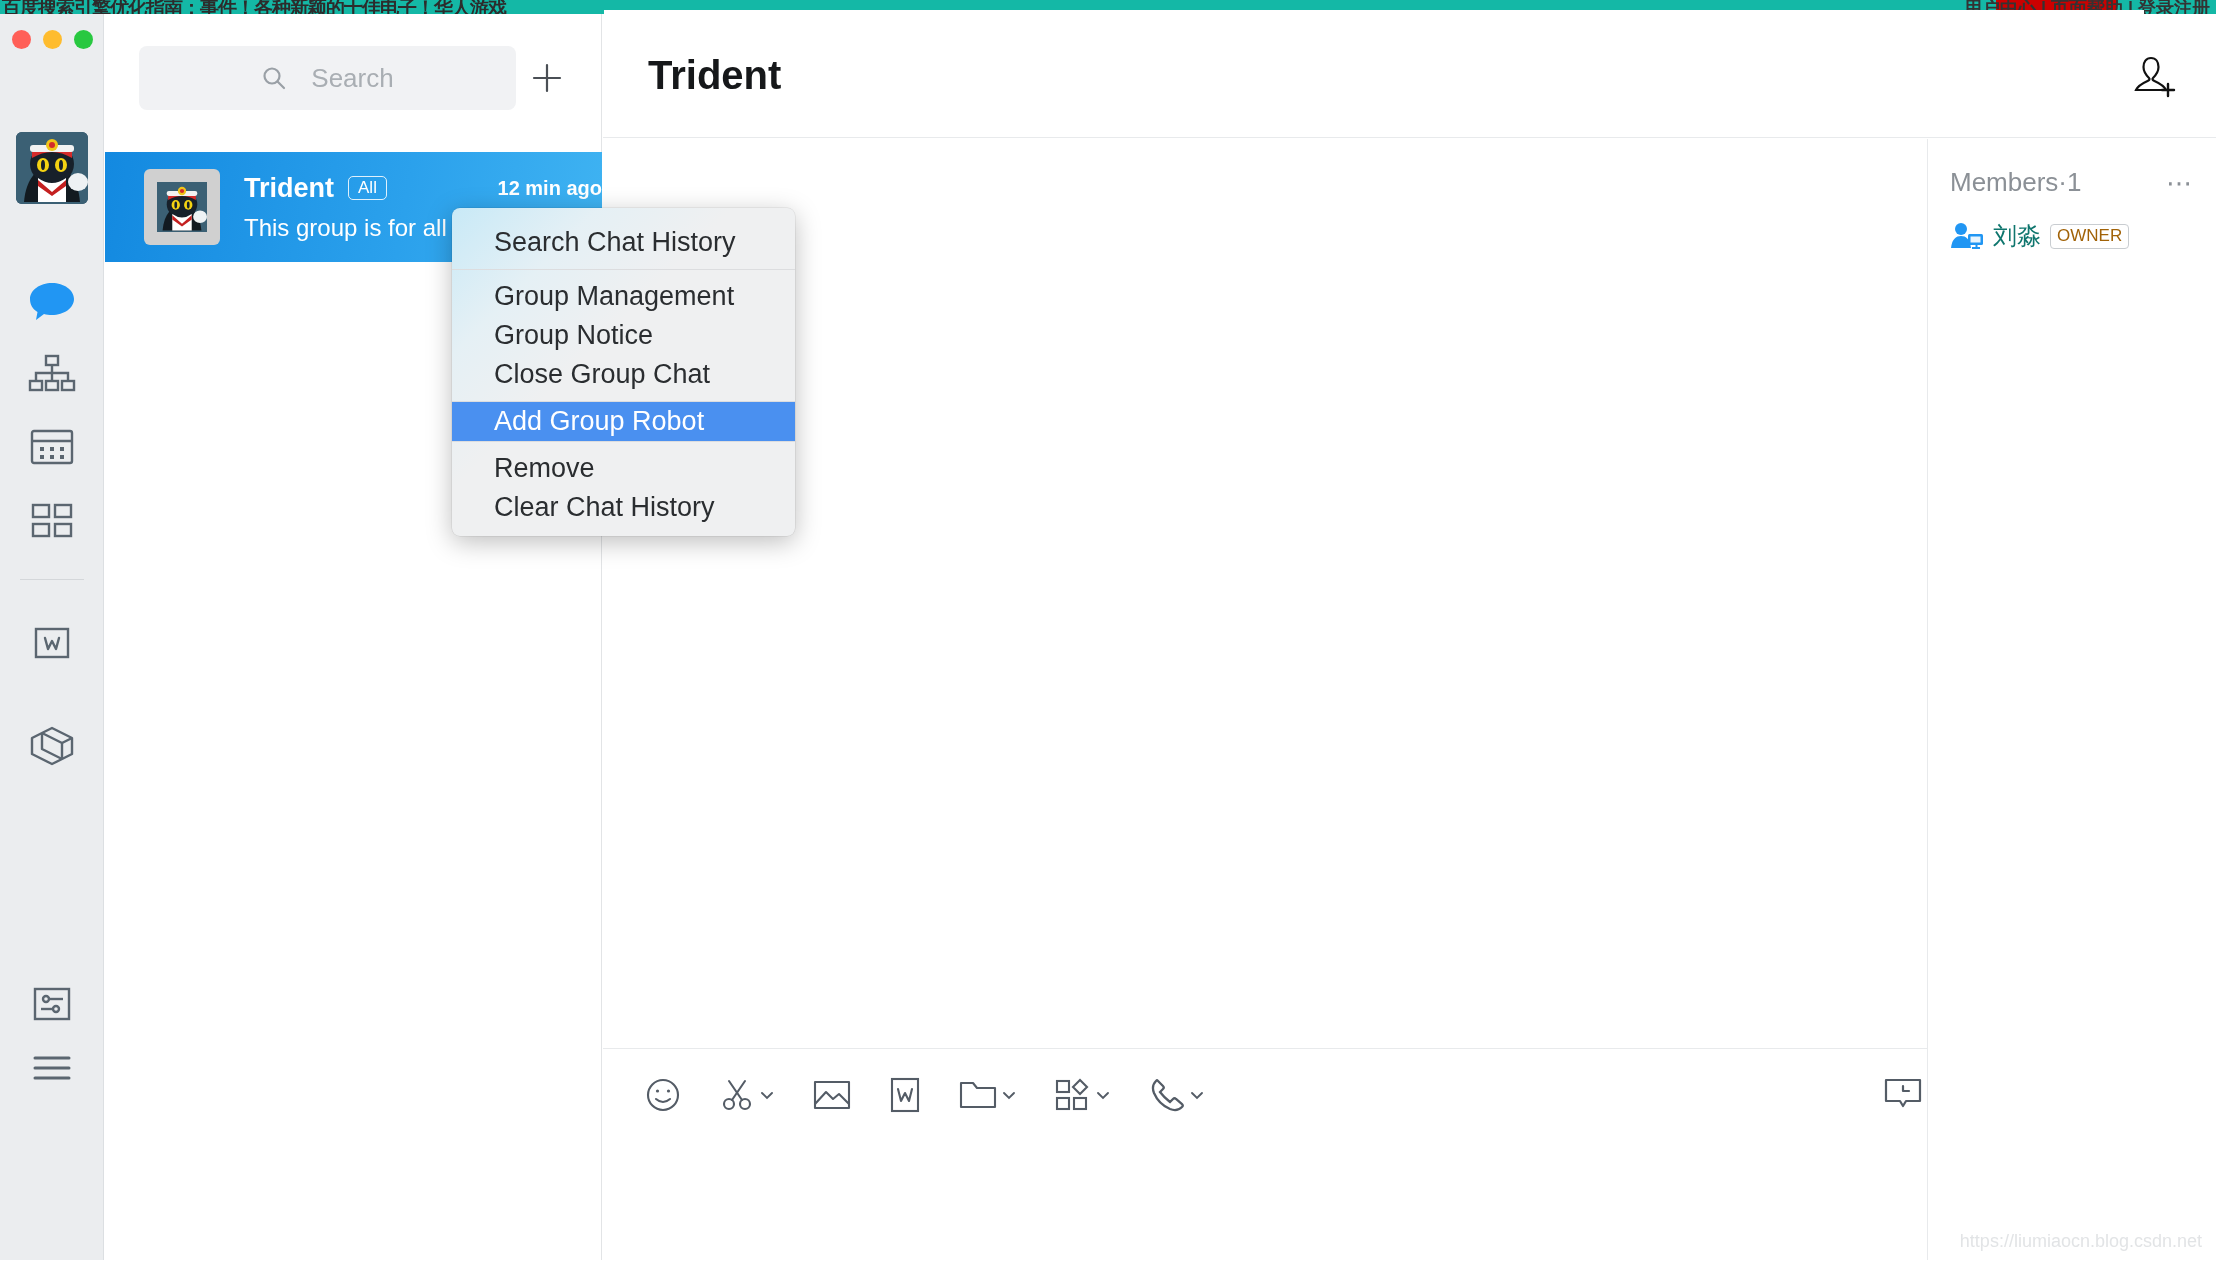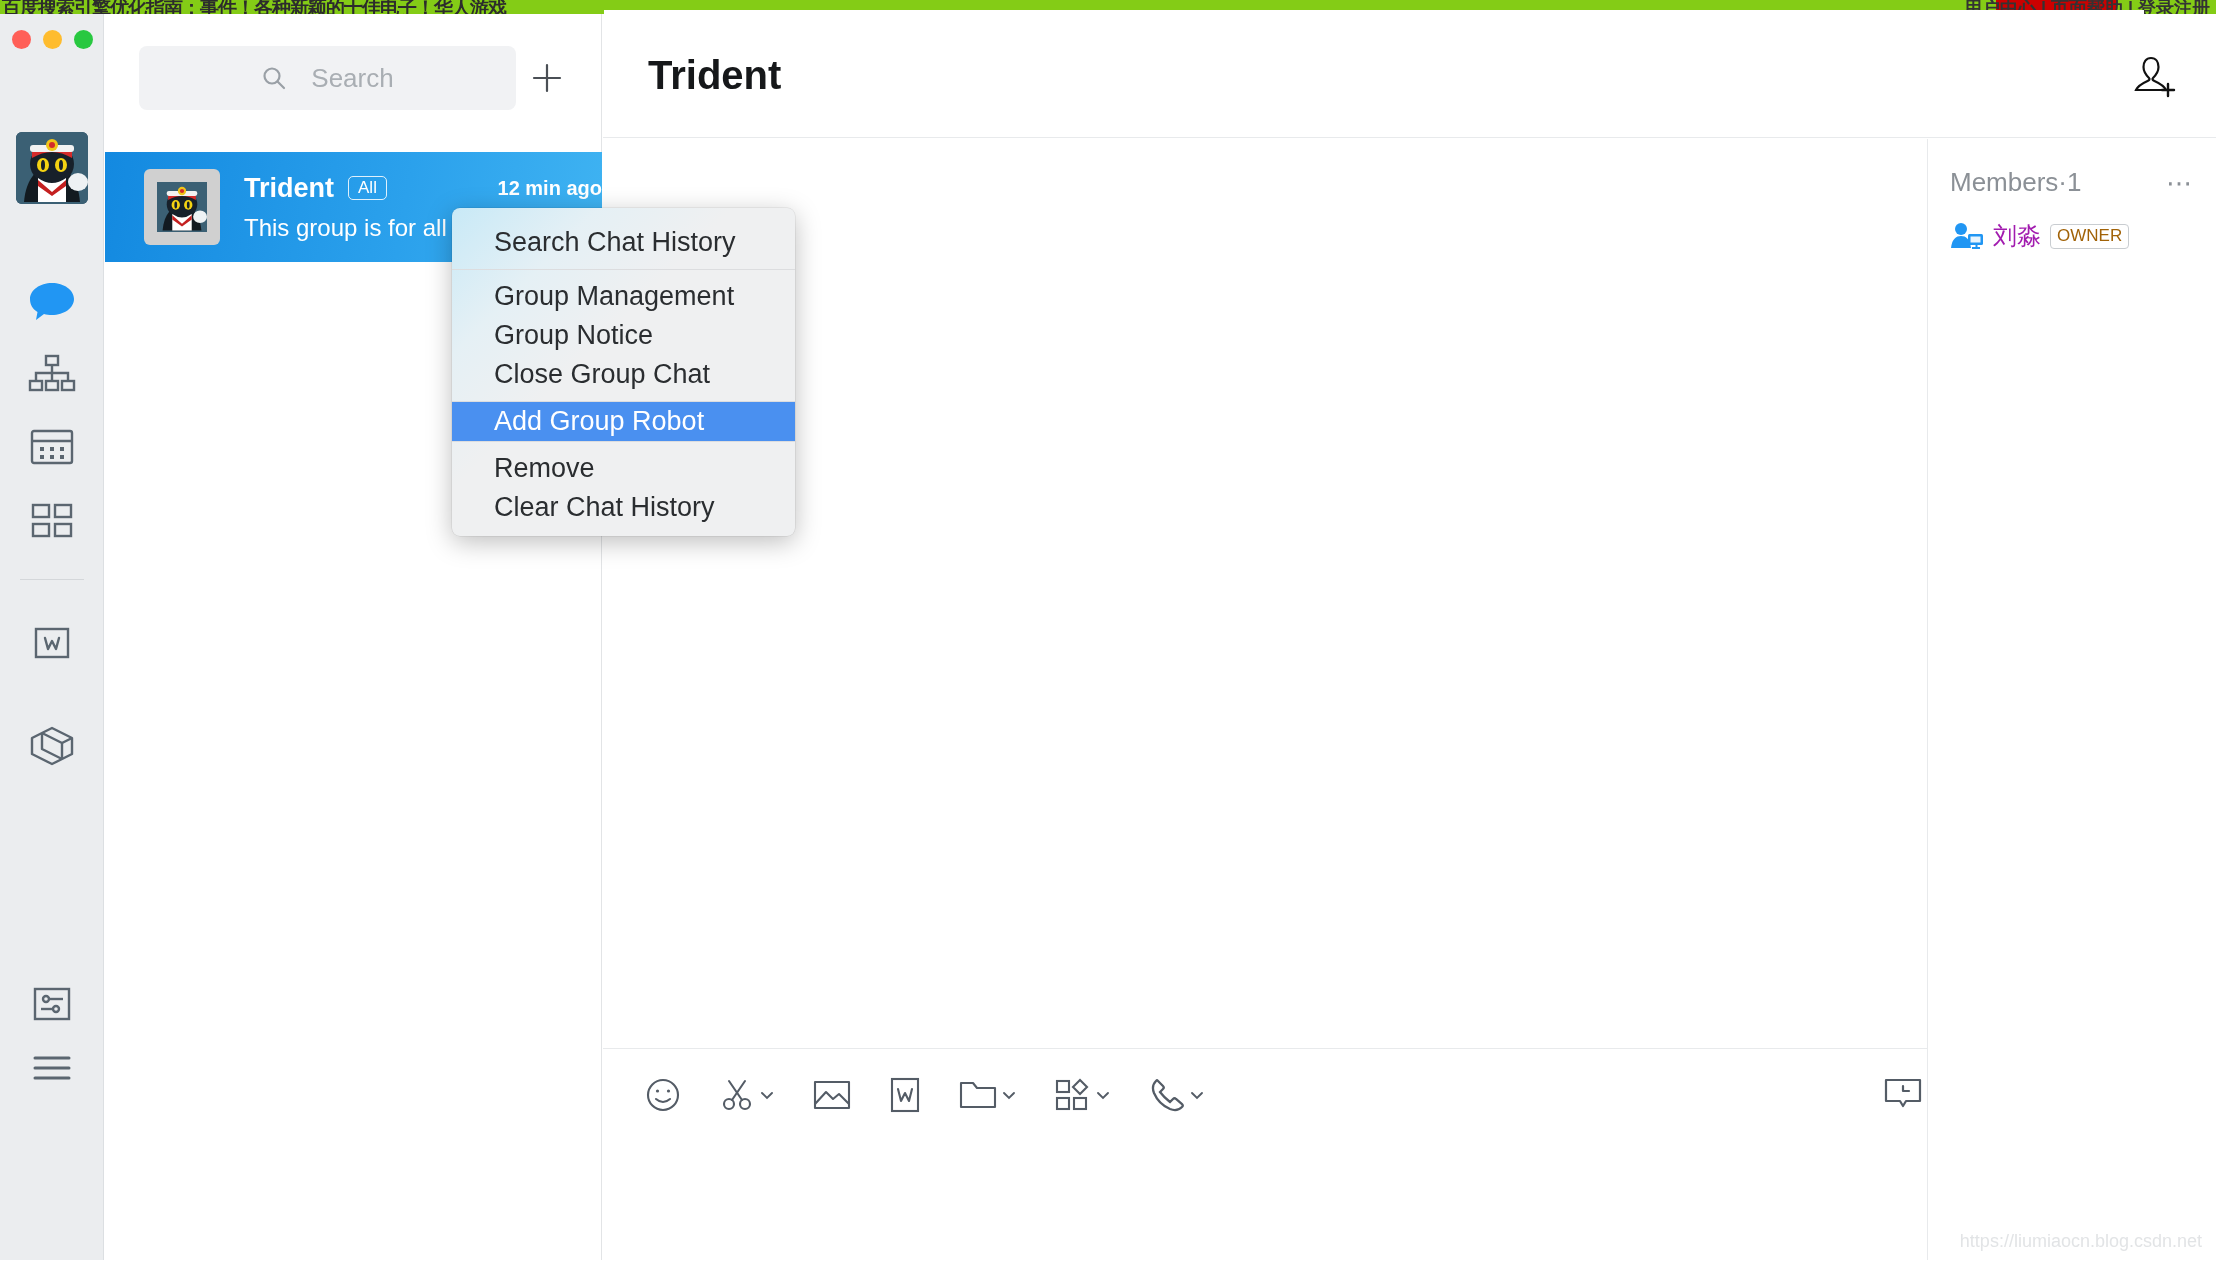--- a/index.html
+++ b/index.html
@@ -6,21 +6,21 @@
   html, body {
     width: 2216px; height: 1274px;
     overflow: hidden;
     font-family: "Liberation Sans", sans-serif;
     background: #ffffff;
   }
 
   
   #bg-strip {
     position: absolute; left: 0; top: 0; width: 2216px; height: 22px;
-    background: #84cc16;
+    background: #14b8a6;
     overflow: hidden;
   }
   #bg-strip .bg-text {
     position: absolute; top: -5px; left: 2px;
     font-size: 19px; color: #2c2c2c; white-space: nowrap;
     letter-spacing: -1px; font-weight: 600;
   }
   #bg-strip .bg-right {
     position: absolute; top: -4px; right: 6px;
     font-size: 18px; color: #333; white-space: nowrap; font-weight: 600;
@@ -167,21 +167,21 @@
   }
   #members-title { font-size: 26px; color: #8b9096; }
   #members-more {
     margin-left: auto; color: #8b9096; font-size: 26px; letter-spacing: 2px;
     cursor: pointer; line-height: 1;
   }
   .member-row {
     display: flex; align-items: center; gap: 9px;
     padding: 22px 10px 0 22px;
   }
-  .member-name { font-size: 24px; color: #a21caf; white-space: nowrap; }
+  .member-name { font-size: 24px; color: #0f766e; white-space: nowrap; }
   .member-badge {
     font-size: 17px; color: #a16207; border: 1.4px solid #c9cdd1;
     border-radius: 4px; padding: 1px 6px 2px;
   }
 
   
   #watermark {
     position: absolute; right: 14px; bottom: 8px;
     font-size: 18px; color: #e2e4e6; white-space: nowrap;
   }

